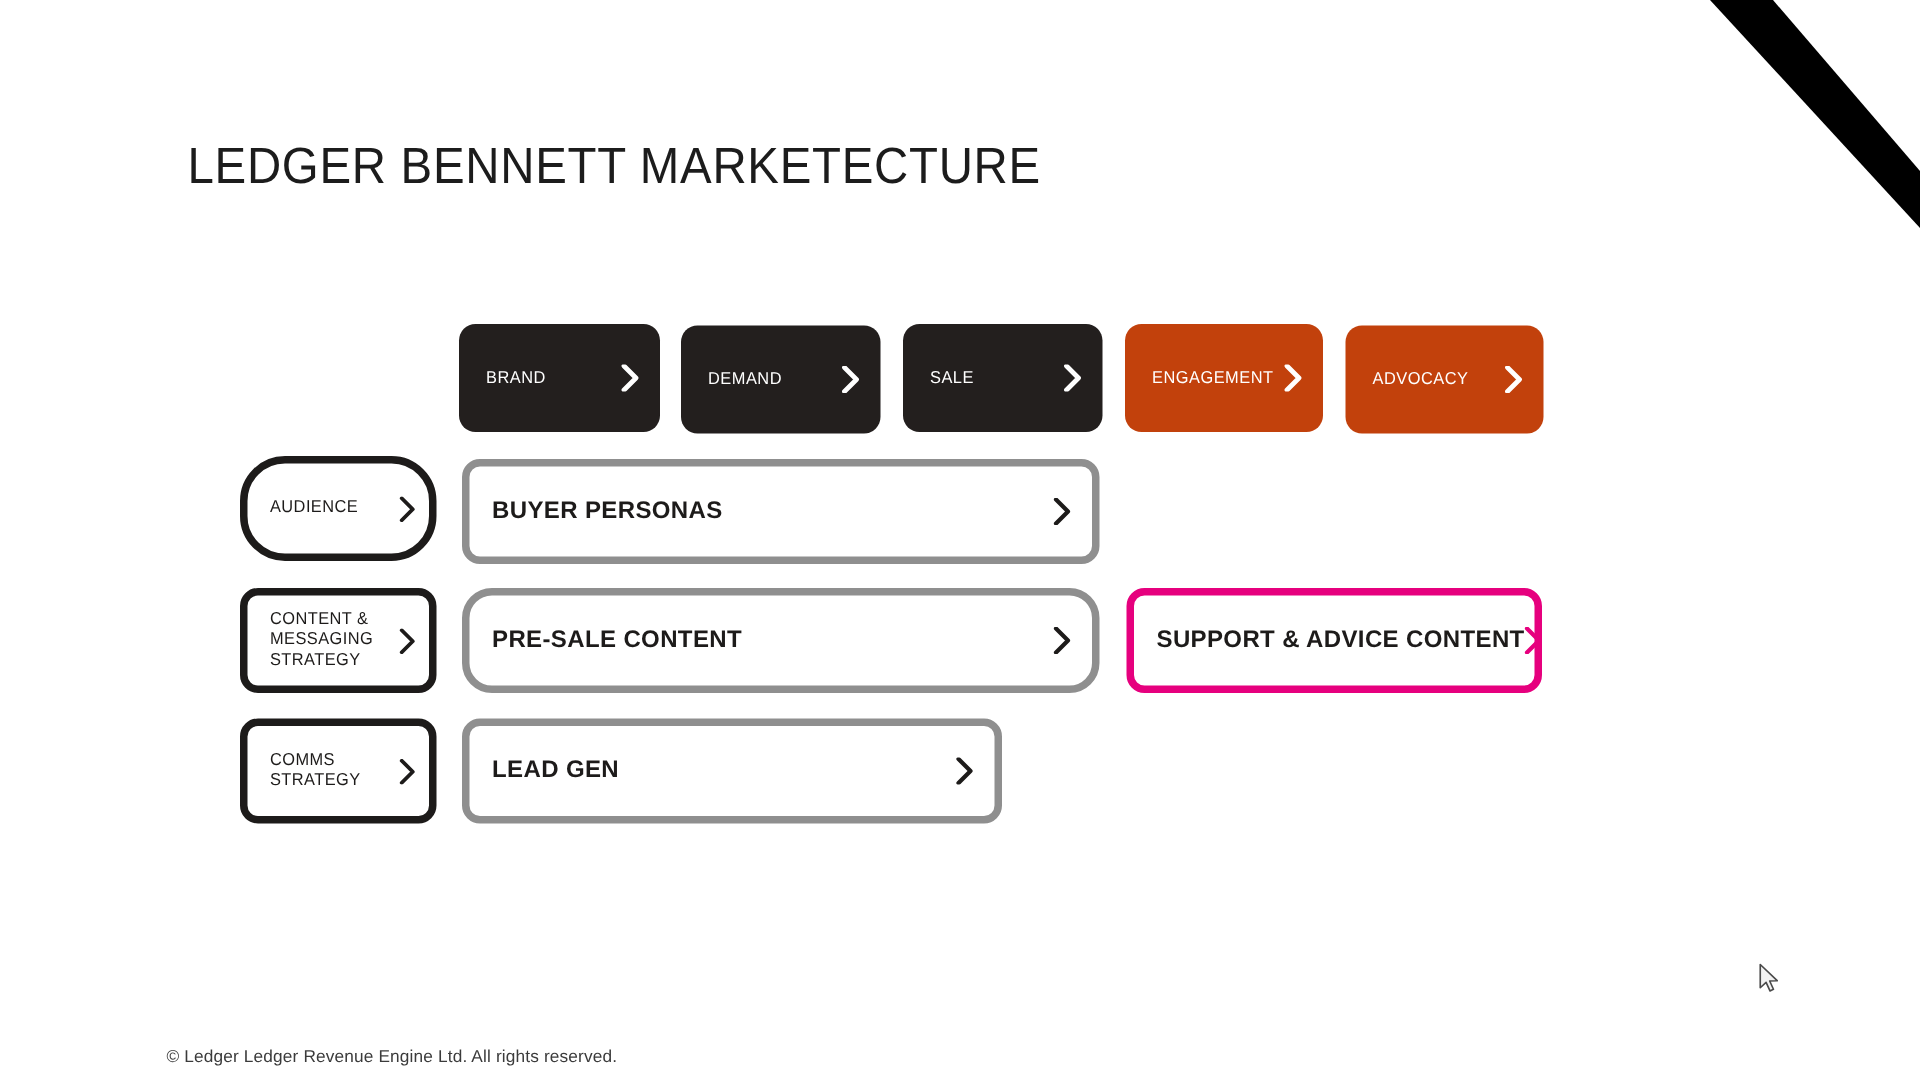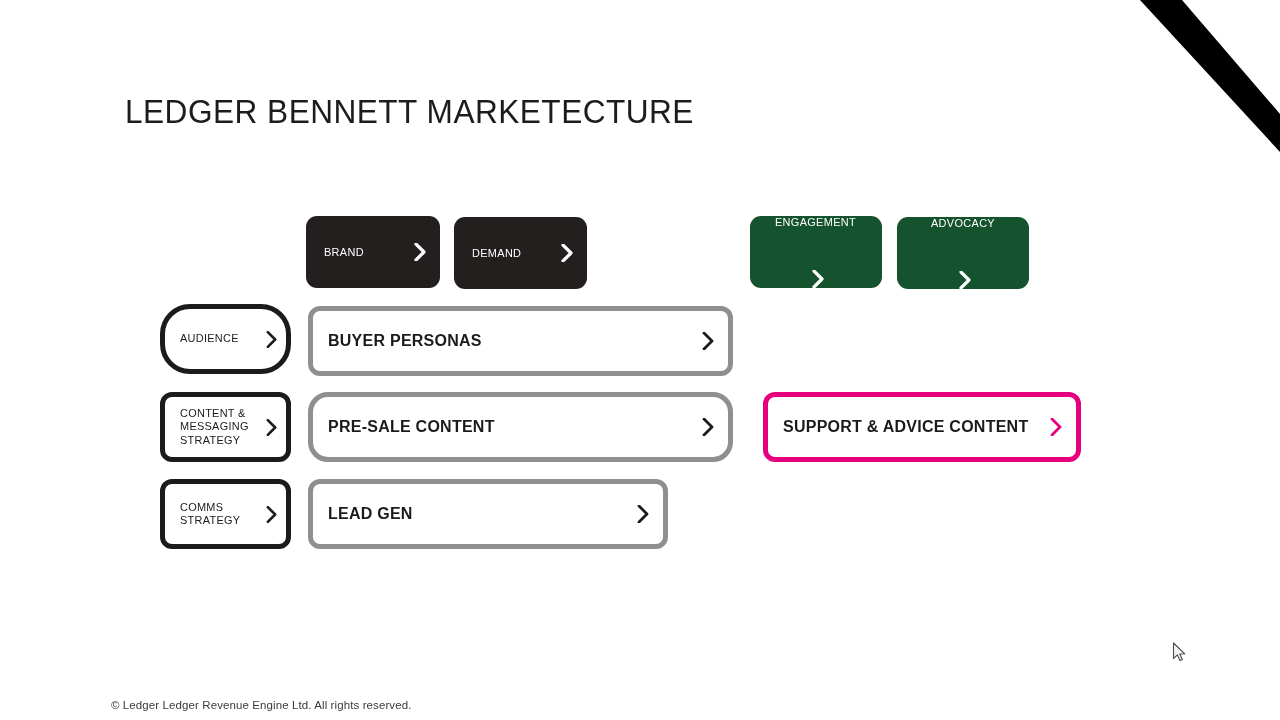--- a/index.html
+++ b/index.html
@@ -70,21 +70,21 @@
     font-size: 11.5px;
     letter-spacing: 0.35px;
     font-weight: 400;
     color: #ffffff;
     font-family: "Liberation Sans Narrow", "Liberation Sans", sans-serif;
     transform: scaleX(0.95);
     transform-origin: left center;
     white-space: nowrap;
   }
   .stage.dark { background: #231f1e; }
-  .stage.pink { background: #14532d; flex-direction: column; }
+  .stage.pink { background: #c2410c; }
   .stage .chev { color: #ffffff; }
 
   
   .outlined {
     background: #ffffff;
     border-style: solid;
     border-width: 5px;
     border-radius: 12px;
   }
   .outlined.dark-border  { border-color: #1d1b1a; }
@@ -180,20 +180,28 @@
 
   <div class="node stage dark" style="left:454px; top:217px; width:133px;">
     <span class="node-label">DEMAND</span>
     <span class="chev">
       <svg width="12" height="18" viewBox="0 0 12 18">
           <path d="M2 1 L10 9 L2 17" fill="none" stroke="currentColor" stroke-width="3.2" stroke-linecap="round" stroke-linejoin="round"></path>
         </svg>
     </span>
   </div>
 
+  <div class="node stage dark" style="left:602px; top:216px; width:133px;">
+    <span class="node-label">SALE</span>
+    <span class="chev">
+      <svg width="12" height="18" viewBox="0 0 12 18">
+          <path d="M2 1 L10 9 L2 17" fill="none" stroke="currentColor" stroke-width="3.2" stroke-linecap="round" stroke-linejoin="round"></path>
+        </svg>
+    </span>
+  </div>
 
   <div class="node stage pink" style="left:750px; top:216px; width:132px;">
     <span class="node-label">ENGAGEMENT</span>
     <span class="chev">
       <svg width="12" height="18" viewBox="0 0 12 18">
           <path d="M2 1 L10 9 L2 17" fill="none" stroke="currentColor" stroke-width="3.2" stroke-linecap="round" stroke-linejoin="round"></path>
         </svg>
     </span>
   </div>
 
@@ -238,21 +246,21 @@
 
   <div class="node outlined grey-border wide" style="left:308px; top:392px; width:425px;border-radius:20px;">
     <span class="node-label">PRE-SALE CONTENT</span>
     <span class="chev">
       <svg width="12" height="18" viewBox="0 0 12 18">
           <path d="M2 1 L10 9 L2 17" fill="none" stroke="currentColor" stroke-width="2.8" stroke-linecap="round" stroke-linejoin="round"></path>
         </svg>
     </span>
   </div>
 
-  <div class="node outlined pink-border wide" style="left:751px; top:392px; width:318px;margin-left:12px;">
+  <div class="node outlined pink-border wide" style="left:751px; top:392px; width:277px;">
     <span class="node-label">SUPPORT &amp; ADVICE CONTENT</span>
     <span class="chev">
       <svg width="12" height="18" viewBox="0 0 12 18">
           <path d="M2 1 L10 9 L2 17" fill="none" stroke="currentColor" stroke-width="2.8" stroke-linecap="round" stroke-linejoin="round"></path>
         </svg>
     </span>
   </div>
 
   <div class="node outlined dark-border left-col" style="left:160px; top:479px; width:131px;">
     <span class="node-label">COMMS

